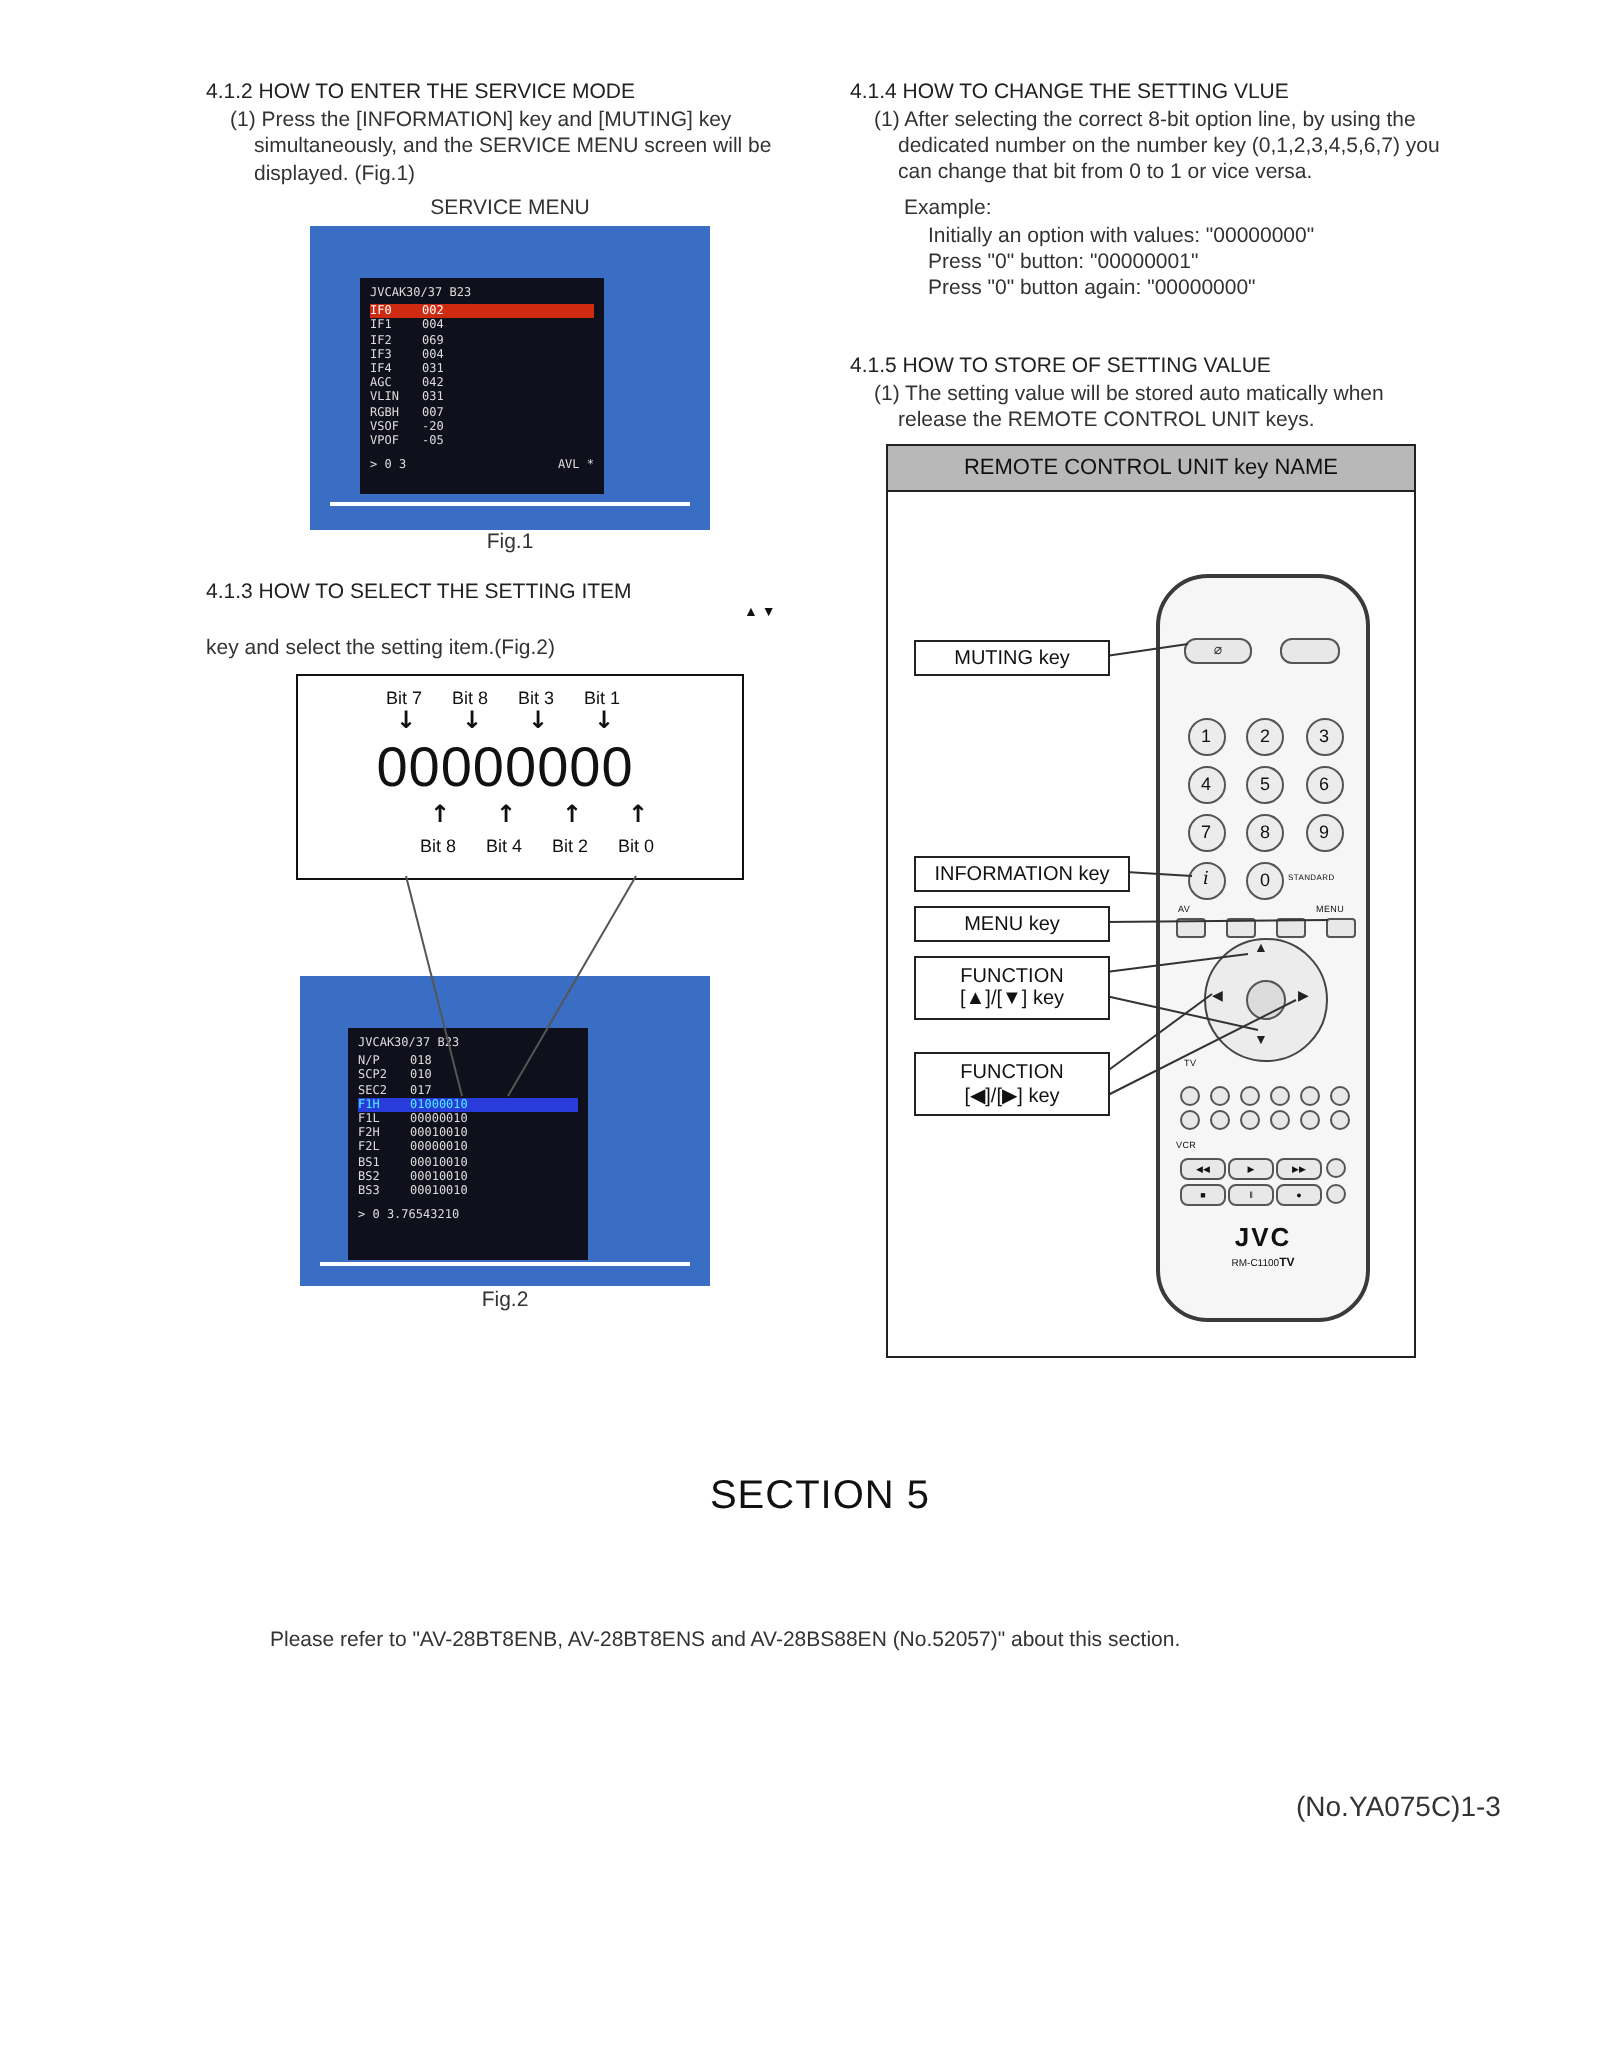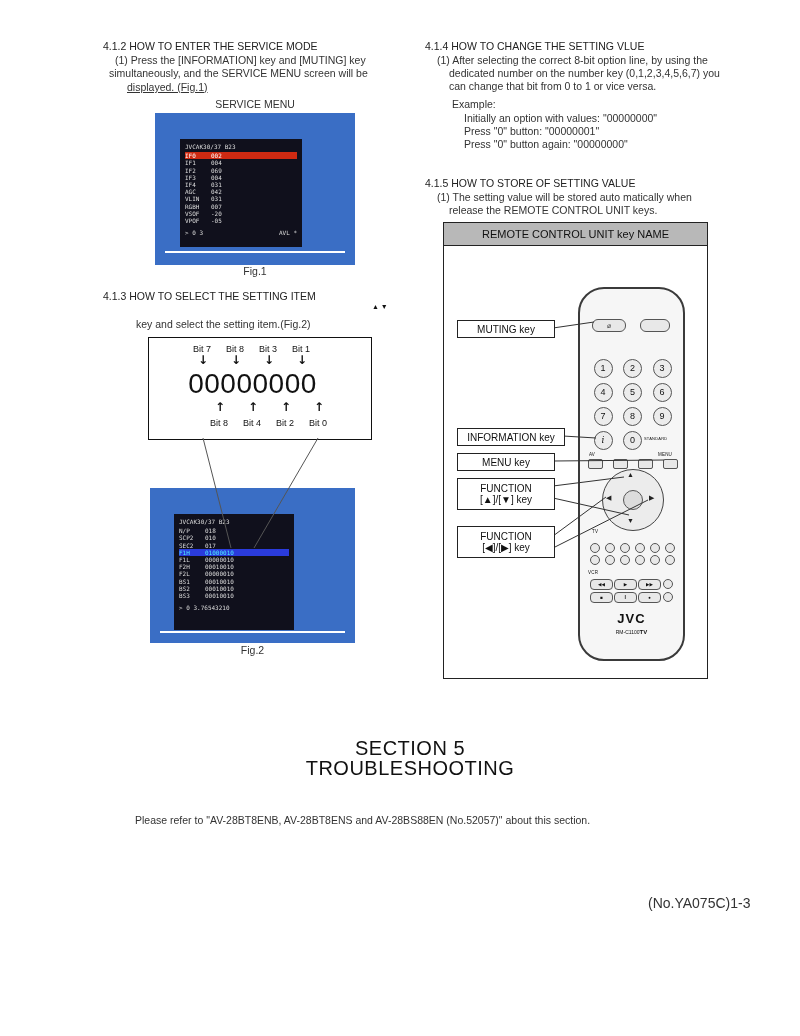--- a/index.html
+++ b/index.html
@@ -59,22 +59,22 @@
              z-index:10;pointer-events:none;}
   .big-title{font-size:20px;color:#111;text-align:center;letter-spacing:0.5px;}
 </style>
 </head>
 <body>
 
 <div id="page">
 
   <div class="abs sec-title" style="left:103px;top:40px;">4.1.2 HOW TO ENTER THE SERVICE MODE</div>
   <div class="abs txt" style="left:115px;top:54px;">(1) Press the [INFORMATION] key and [MUTING] key</div>
-  <div class="abs txt" style="left:109px;top:67px;text-align:right;">simultaneously, and the SERVICE MENU screen will be</div>
-  <div class="abs txt" style="left:127px;top:81px;text-decoration:underline;">displayed. (Fig.1)</div>
+  <div class="abs txt" style="left:127px;top:67px;text-align:right;">simultaneously, and the SERVICE MENU screen will be</div>
+  <div class="abs txt" style="left:127px;top:81px;">displayed. (Fig.1)</div>
 
   <div class="abs txt" style="left:155px;top:98px;width:200px;text-align:center;">SERVICE MENU</div>
 
   <div class="abs bluebox" style="left:155px;top:113px;width:200px;height:152px;">
     <div class="crt" style="left:25px;top:26px;width:122px;height:108px;">
       <div class="crt-title">JVCAK30/37 B23</div>
       <div class="crt-row hl-red"><span class="crt-l">IF0</span><span class="crt-v">002</span></div>
       <div class="crt-row"><span class="crt-l">IF1</span><span class="crt-v">004</span></div>
       <div class="crt-row"><span class="crt-l">IF2</span><span class="crt-v">069</span></div>
       <div class="crt-row"><span class="crt-l">IF3</span><span class="crt-v">004</span></div>
@@ -85,21 +85,21 @@
       <div class="crt-row"><span class="crt-l">VSOF</span><span class="crt-v">-20</span></div>
       <div class="crt-row"><span class="crt-l">VPOF</span><span class="crt-v">-05</span></div>
       <div class="crt-status"><span>&gt; 0 3</span><span>AVL *</span></div>
     </div>
     <div class="retrace" style="bottom:12px;"></div>
   </div>
   <div class="abs caption" style="left:155px;top:265px;width:200px;">Fig.1</div>
 
   <div class="abs sec-title" style="left:103px;top:290px;">4.1.3 HOW TO SELECT THE SETTING ITEM</div>
   <div class="abs" style="left:372px;top:303px;font-size:7px;color:#111;">▲ ▼</div>
-  <div class="abs txt" style="left:103px;top:318px;margin-left:33px;">key and select the setting item.(Fig.2)</div>
+  <div class="abs txt" style="left:103px;top:318px;">key and select the setting item.(Fig.2)</div>
 
   <div class="bitbox" style="left:148px;top:337px;width:222px;height:101px;">
     <span class="bit-label" style="left:39px;top:6px;">Bit 7</span>
     <span class="bit-label" style="left:72px;top:6px;">Bit 8</span>
     <span class="bit-label" style="left:105px;top:6px;">Bit 3</span>
     <span class="bit-label" style="left:138px;top:6px;">Bit 1</span>
     <span class="bit-arrow" style="left:49px;top:15px;">↓</span>
     <span class="bit-arrow" style="left:82px;top:15px;">↓</span>
     <span class="bit-arrow" style="left:115px;top:15px;">↓</span>
     <span class="bit-arrow" style="left:148px;top:15px;">↓</span>
@@ -233,17 +233,16 @@
     <line x1="553" y1="328" x2="594" y2="322" stroke="#333" stroke-width="1"></line>
     <line x1="563" y1="436" x2="596" y2="438" stroke="#333" stroke-width="1"></line>
     <line x1="553" y1="461" x2="664" y2="460" stroke="#333" stroke-width="1"></line>
     <line x1="553" y1="486" x2="624" y2="477" stroke="#333" stroke-width="1"></line>
     <line x1="553" y1="498" x2="629" y2="515" stroke="#333" stroke-width="1"></line>
     <line x1="553" y1="536" x2="606" y2="497" stroke="#333" stroke-width="1"></line>
     <line x1="553" y1="548" x2="648" y2="500" stroke="#333" stroke-width="1"></line>
   </svg>
 
   <div class="abs big-title" style="left:260px;top:737px;width:300px;">SECTION 5</div>
-  <div class="abs big-title" style="left:260px;top:757px;width:300px;">TROUBLESHOOTING</div>
   <div class="abs txt" style="left:135px;top:814px;">Please refer to "AV-28BT8ENB, AV-28BT8ENS and AV-28BS88EN (No.52057)" about this section.</div>
   <div class="abs" style="left:648px;top:895px;font-size:14px;color:#333;">(No.YA075C)1-3</div>
 
 </div>
 
 </body></html>

